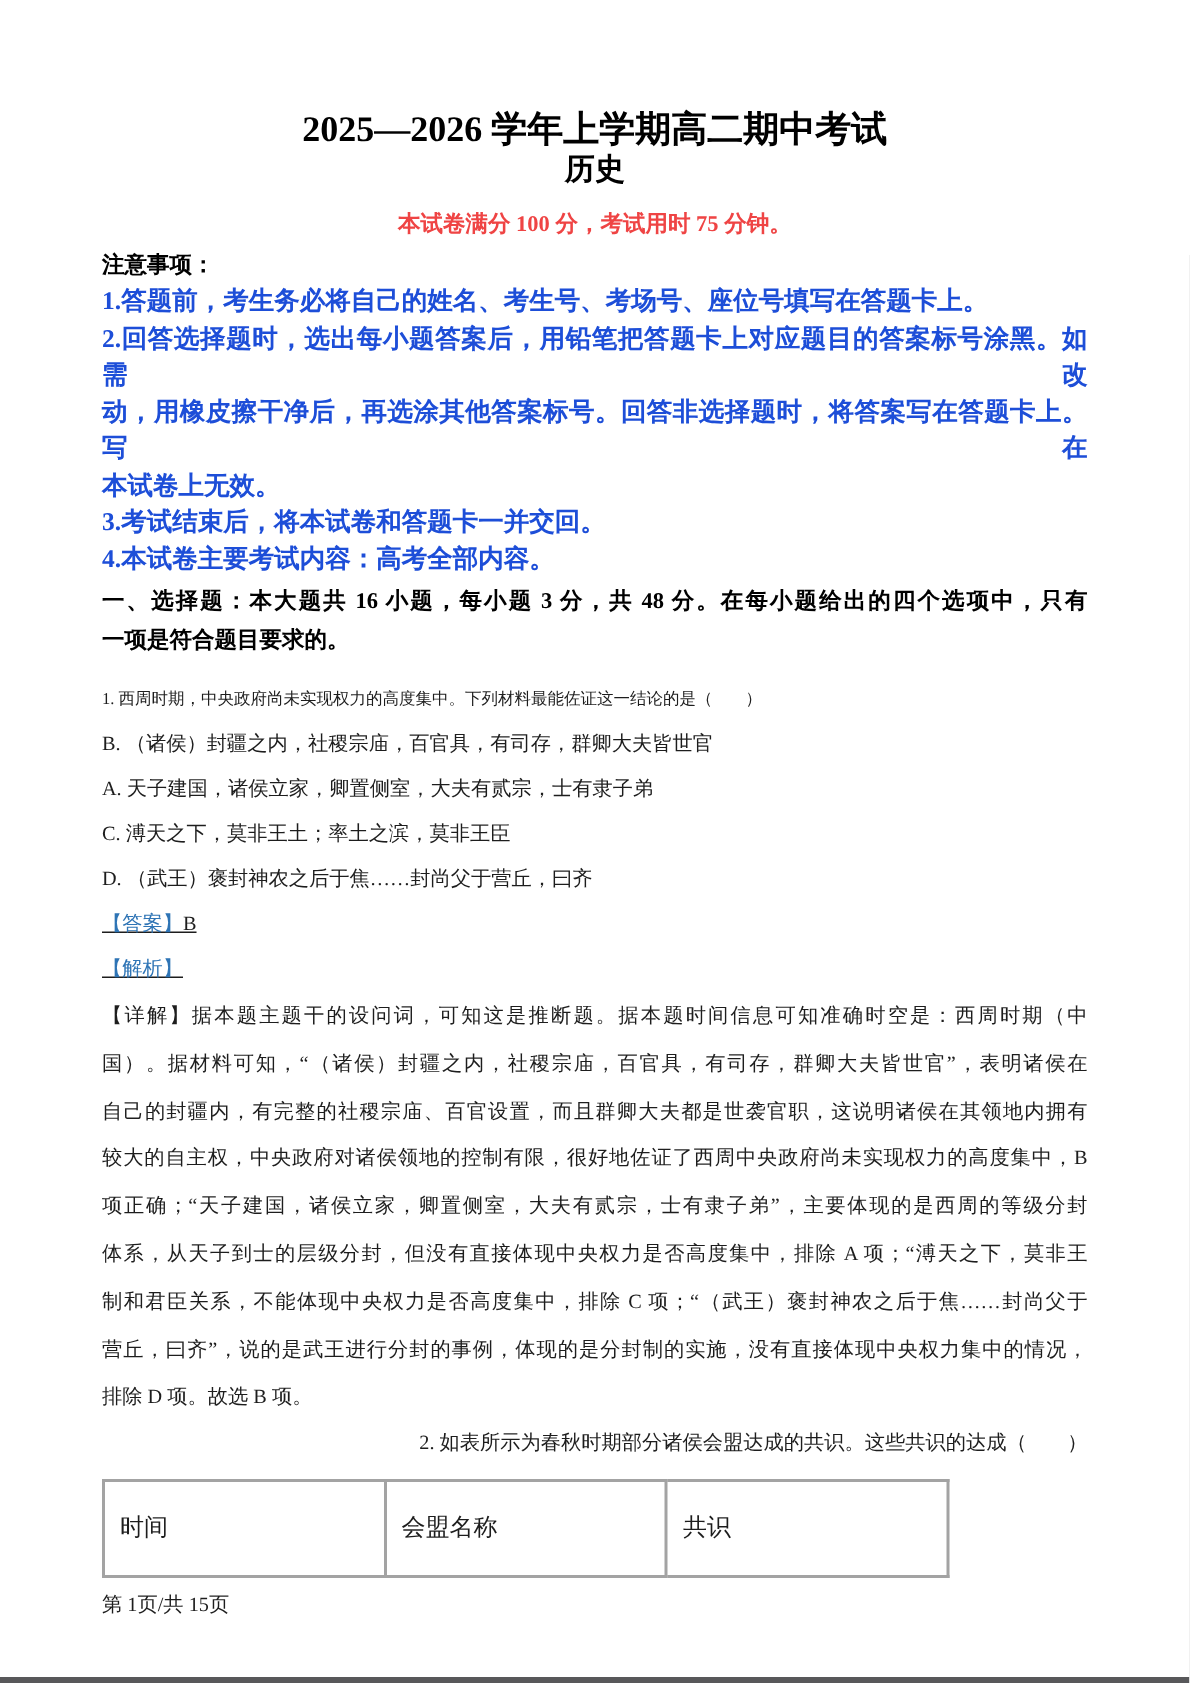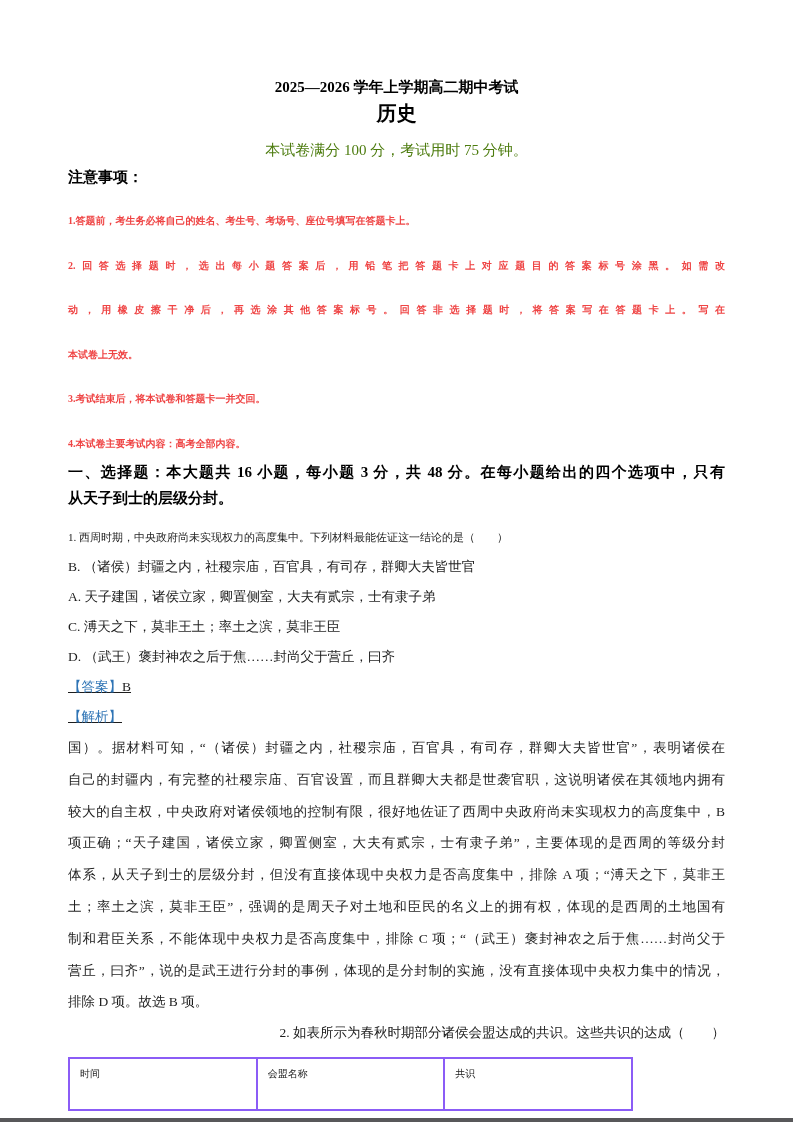--- a/index.html
+++ b/index.html
@@ -10,43 +10,43 @@
     background:#ffffff;
     font-family:"Liberation Serif","DejaVu Serif",serif;
     color:#1d1d1d;
     overflow:hidden;
   }
   .content { padding:0 68px; }
 
   .title {
     margin-top:74px;
     text-align:center;
-    font-size:15px; line-height:26px;
+    font-size:24px; line-height:26px;
     font-weight:bold; color:#000;
   }
   .subject {
     text-align:center;
     font-size:20px; line-height:26px;
     font-weight:bold; color:#000;
   }
   .meta {
     margin-top:14px;
     text-align:center;
     font-size:15px; line-height:20px;
-    font-weight:normal; color:#4d7c0f;
+    font-weight:bold; color:#ef4444;
   }
 
   .notice-heading {
     margin-top:5px;
     font-size:15px; line-height:24px;
     font-weight:bold; color:#000;
   }
   .notice-line {
-    font-size:10px; line-height:24.5px;
-    font-weight:bold; color:#ef4444;margin-top:20px;
+    font-size:17px; line-height:24.5px;
+    font-weight:bold; color:#1d4ed8;
   }
   .section-line {
     font-size:15px; line-height:26px;
     font-weight:bold; color:#000;
   }
   .section-block { margin-top:3px; }
 
   .fj { text-align:justify; text-align-last:justify; }
 
   .stem {
@@ -63,25 +63,25 @@
 
   .q2stem { font-size:13.5px; line-height:30px;text-align:right; }
 
   table.consensus {
     margin-top:9px;
     border-collapse:collapse;
     width:565px;
     table-layout:fixed;
   }
   table.consensus td {
-    border:2px solid #8b5cf6;
+    border:2px solid #a3a3a3;
     height:42px;
     vertical-align:top;
-    padding:8px 10px 0 10px;
-    font-size:10px;
+    padding:20px 10px 0 10px;
+    font-size:16px;
   }
 
   .footer {
     margin-top:8px;
     text-align:left;
     font-size:13.5px; line-height:20px;
   }
 
   .bottom-edge {
     position:absolute;
@@ -105,41 +105,41 @@
       <div class="notice-line">1.答题前，考生务必将自己的姓名、考生号、考场号、座位号填写在答题卡上。</div>
       <div class="notice-line fj">2.回答选择题时，选出每小题答案后，用铅笔把答题卡上对应题目的答案标号涂黑。如需改</div>
       <div class="notice-line fj">动，用橡皮擦干净后，再选涂其他答案标号。回答非选择题时，将答案写在答题卡上。写在</div>
       <div class="notice-line">本试卷上无效。</div>
       <div class="notice-line">3.考试结束后，将本试卷和答题卡一并交回。</div>
       <div class="notice-line">4.本试卷主要考试内容：高考全部内容。</div>
     </div>
 
     <div class="section-block">
       <div class="section-line fj">一、选择题：本大题共 16 小题，每小题 3 分，共 48 分。在每小题给出的四个选项中，只有</div>
-      <div class="section-line">从天子到士的层级分封。</div>
+      <div class="section-line">一项是符合题目要求的。</div>
     </div>
 
     <div class="q1-block">
       <div class="stem">1. 西周时期，中央政府尚未实现权力的高度集中。下列材料最能佐证这一结论的是（　　）</div>
       <div class="option">B. （诸侯）封疆之内，社稷宗庙，百官具，有司存，群卿大夫皆世官</div>
       <div class="option">A. 天子建国，诸侯立家，卿置侧室，大夫有贰宗，士有隶子弟</div>
       <div class="option">C. 溥天之下，莫非王土；率土之滨，莫非王臣</div>
       <div class="option">D. （武王）褒封神农之后于焦……封尚父于营丘，曰齐</div>
 
       <div class="answer-line"><span class="blue">【答案】</span><span>B</span></div>
 
       <div class="analysis-line"><span class="blue">【解析】</span></div>
 
       <div class="detail-block">
+        <div class="detail-line fj">【详解】据本题主题干的设问词，可知这是推断题。据本题时间信息可知准确时空是：西周时期（中</div>
         <div class="detail-line fj">国）。据材料可知，“（诸侯）封疆之内，社稷宗庙，百官具，有司存，群卿大夫皆世官”，表明诸侯在</div>
         <div class="detail-line fj">自己的封疆内，有完整的社稷宗庙、百官设置，而且群卿大夫都是世袭官职，这说明诸侯在其领地内拥有</div>
         <div class="detail-line fj">较大的自主权，中央政府对诸侯领地的控制有限，很好地佐证了西周中央政府尚未实现权力的高度集中，B</div>
         <div class="detail-line fj">项正确；“天子建国，诸侯立家，卿置侧室，大夫有贰宗，士有隶子弟”，主要体现的是西周的等级分封</div>
         <div class="detail-line fj">体系，从天子到士的层级分封，但没有直接体现中央权力是否高度集中，排除 A 项；“溥天之下，莫非王</div>
-        <div class="detail-line fj">土；率土之滨，莫非王臣”，强调的是周天子对土地和臣民的名义上的拥有权，体现的是西周的土地国有</div>
         <div class="detail-line fj">制和君臣关系，不能体现中央权力是否高度集中，排除 C 项；“（武王）褒封神农之后于焦……封尚父于</div>
         <div class="detail-line fj">营丘，曰齐”，说的是武王进行分封的事例，体现的是分封制的实施，没有直接体现中央权力集中的情况，</div>
         <div class="detail-line">排除 D 项。故选 B 项。</div>
       </div>
     </div>
 
     <div class="q2-block">
       <div class="q2stem">2. 如表所示为春秋时期部分诸侯会盟达成的共识。这些共识的达成（　　）</div>
       <table class="consensus">
         <tbody>

